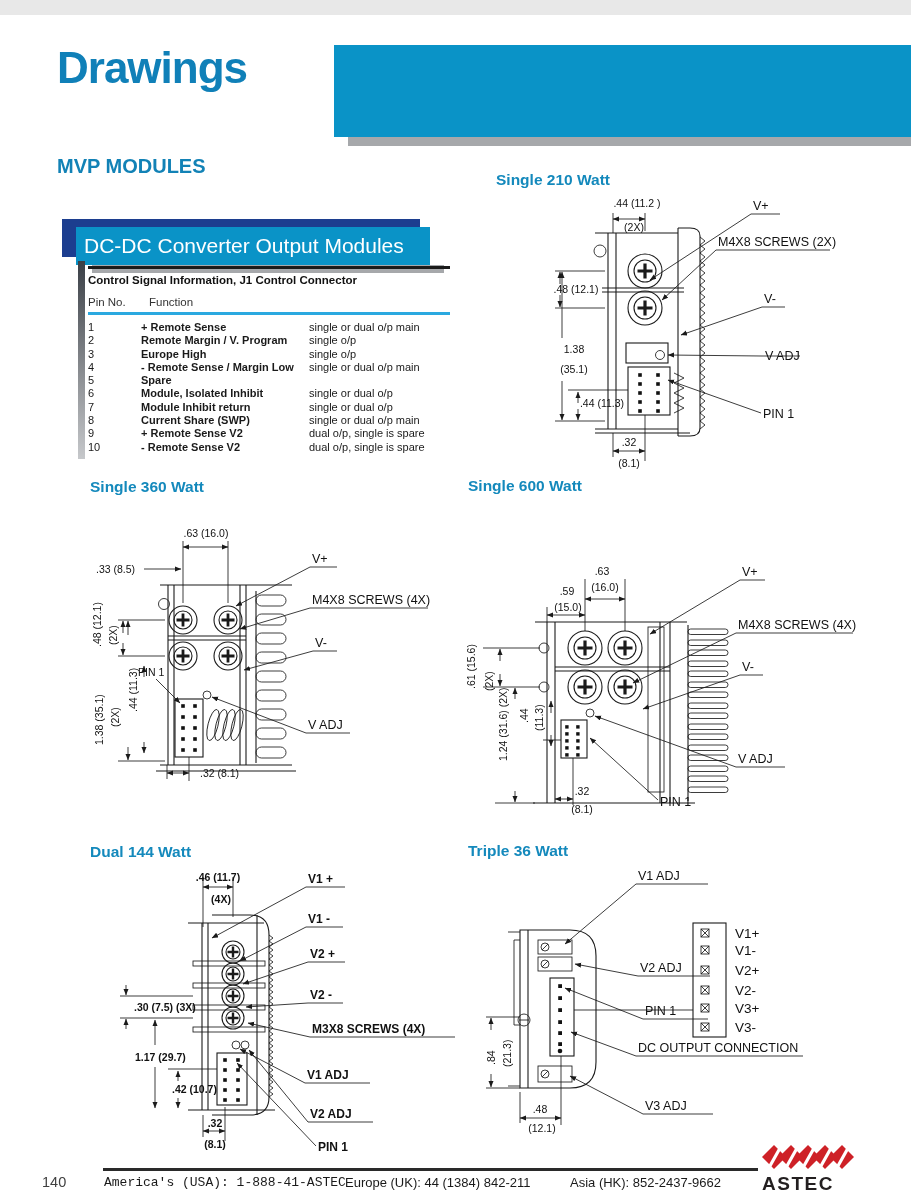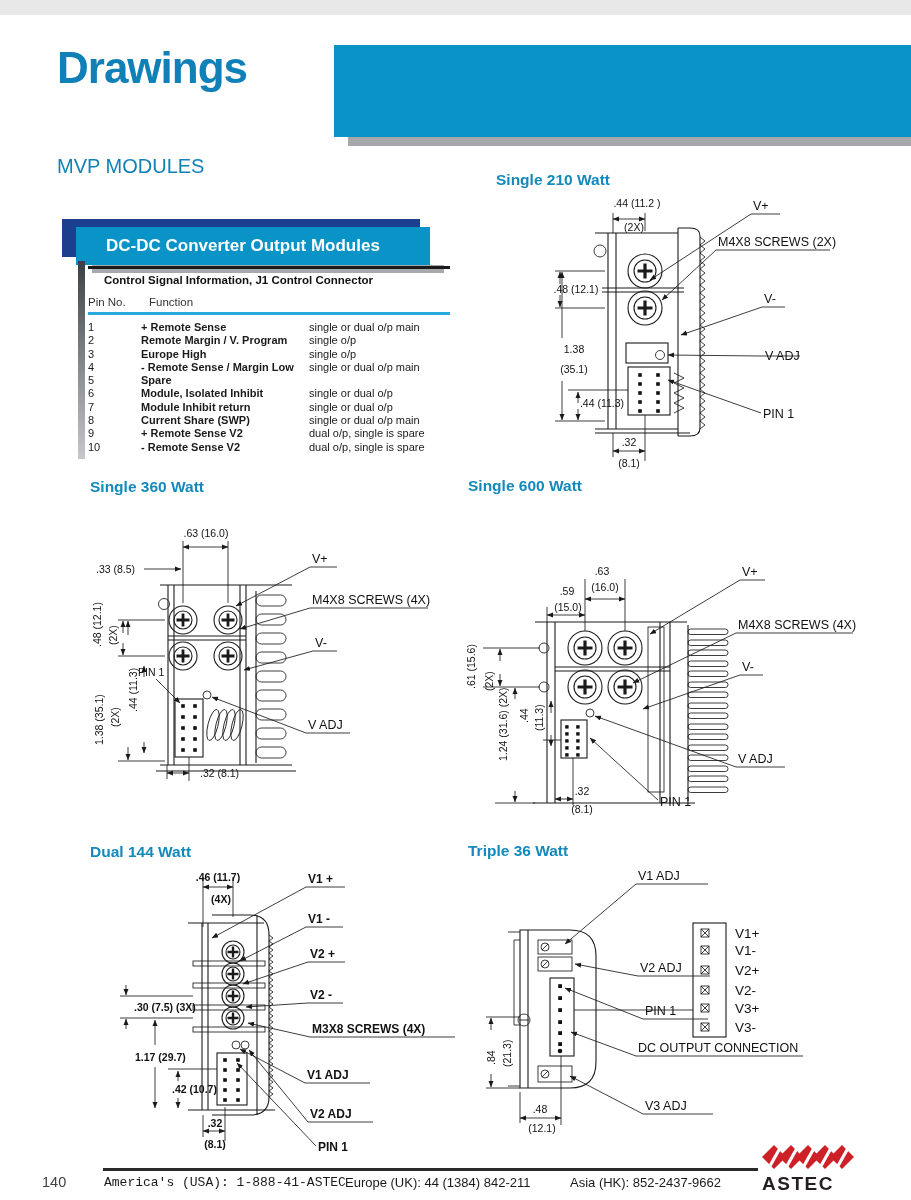--- a/index.html
+++ b/index.html
@@ -3,31 +3,31 @@
 <meta charset="utf-8">
 <style>
   * { margin:0; padding:0; box-sizing:border-box; }
   body { background:#e8e8e8; font-family:"Liberation Sans", sans-serif; }
   .page { position:relative; width:911px; height:1200px; background:#ffffff; overflow:hidden; margin:15px auto; }
 
   .page-title { position:absolute; left:57px; top:28px; font-size:44px; font-weight:bold; color:#1080b8; letter-spacing:-1px; }
   .topbar { position:absolute; left:334px; top:30px; width:577px; height:92px; background:#0a93c7; }
   .topbar-shadow { position:absolute; left:348px; top:122px; width:563px; height:9px; background:#a6a8ab; }
 
-  .section-heading { position:absolute; left:57px; top:140px; font-size:20px; font-weight:normal; color:#1282b6; }
+  .section-heading { position:absolute; left:57px; top:140px; font-size:20px; font-weight:bold; color:#1282b6; }
 
   .dd-navy { position:absolute; left:62px; top:204px; width:358px; height:38px; background:#1c3e8f; }
   .dd-banner { position:absolute; left:76px; top:212px; width:354px; height:38px; background:#0a93c7; color:#ffffff;
-               font-size:17px; font-weight:bold; line-height:38px; padding-left:30px; }
+               font-size:21px; font-weight:normal; line-height:38px; padding-left:8px; }
   .dd-shadow { position:absolute; left:92px; top:250px; width:352px; height:8px; background:#a6a8ab; }
   .left-bar { position:absolute; left:78px; top:246px; width:7px; height:198px;
               background:linear-gradient(#3a3f46, #8f9296 60%, #c6c8cb); }
 
   .pt-rule-top { position:absolute; left:88px; top:251px; width:362px; height:3px; background:#1a1a1a; }
-  .pt-title { position:absolute; left:104px; top:259px; font-size:11.5px; font-weight:bold; color:#111; }
+  .pt-title { position:absolute; left:88px; top:259px; font-size:11.5px; font-weight:bold; color:#111; }
   .pt-h1 { position:absolute; left:88px; top:281px; font-size:11.5px; color:#333; }
   .pt-h2 { position:absolute; left:141px; top:281px; font-size:11.5px; color:#333;padding-left:8px; }
   .pt-rule-blue { position:absolute; left:88px; top:297px; width:362px; height:2.5px; background:#2aa9e0; }
   .pt-rows { position:absolute; left:88px; top:306px; width:366px; }
   .pt-row { display:flex; font-size:11px; color:#1a1a1a; line-height:13.3px; }
   .pt-row .c1 { width:53px; }
   .pt-row .c2 { width:168px;font-weight:bold; }
   .pt-row .c3 { flex:1; }
 
   h3.dheading { position:absolute; font-size:15.5px; font-weight:bold; color:#1489bc; }

